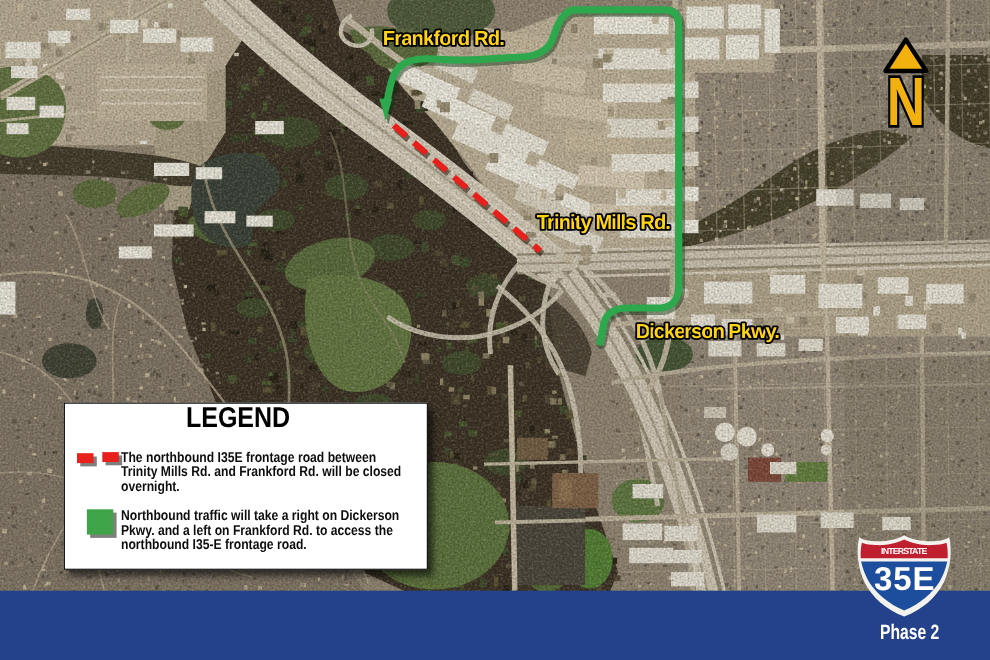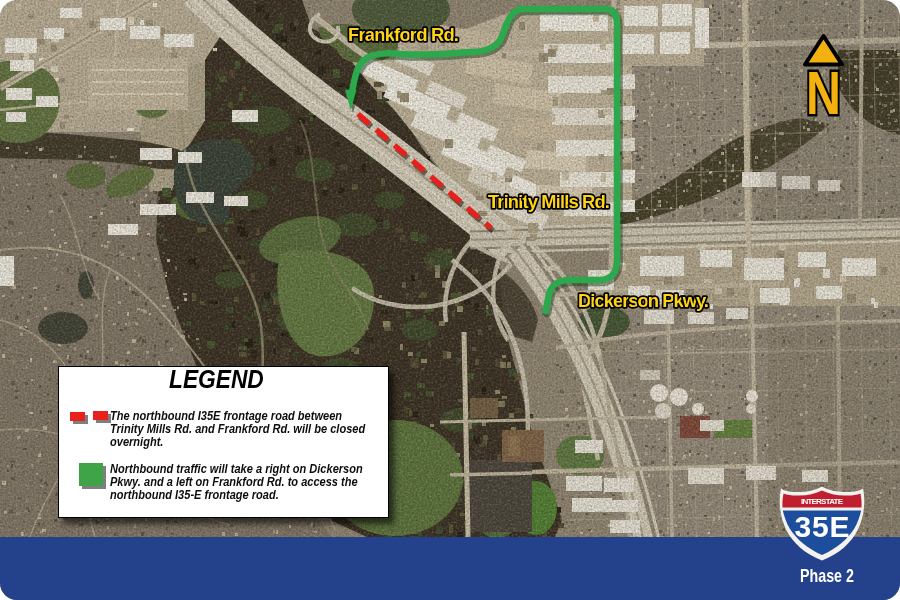--- a/index.html
+++ b/index.html
@@ -1,17 +1,17 @@
 <!DOCTYPE html>
 <html><head>
 <meta charset="utf-8">
 <style>
   html,body{margin:0;padding:0;}
-  #stage{position:relative;width:900px;height:600px;overflow:hidden;font-family:"Liberation Sans",sans-serif;border-radius:17px;}
-  #legend{position:absolute;left:58px;top:366px;width:329px;height:150px;background:#fff;border:1.5px solid #000;box-shadow:5px 6px 6px rgba(0,0,0,0.6);font-style:italic;}
+  #stage{position:relative;width:900px;height:600px;overflow:hidden;font-family:"Liberation Sans",sans-serif;}
+  #legend{position:absolute;left:58px;top:366px;width:329px;height:150px;background:#fff;border:1.5px solid #000;box-shadow:5px 6px 6px rgba(0,0,0,0.6);}
   #ltitle{position:absolute;left:110px;top:-3px;font-size:26px;font-weight:bold;color:#000;transform:scaleX(0.875);transform-origin:0 0;}
   .litem{position:absolute;left:51px;font-size:13px;font-weight:bold;color:#0d0d0d;line-height:12.9px;transform:scaleX(0.85);transform-origin:0 0;width:340px;}
   .sym{position:absolute;}
   #phase2{position:absolute;left:800px;top:565px;width:110px;font-size:19px;font-weight:bold;color:#fff;transform:scaleX(0.75);transform-origin:0 0;}
 </style>
 </head>
 <body>
 <div id="stage">
 <svg id="map" width="900" height="600" viewBox="0 0 900 600" xmlns="http://www.w3.org/2000/svg">
 <defs>

